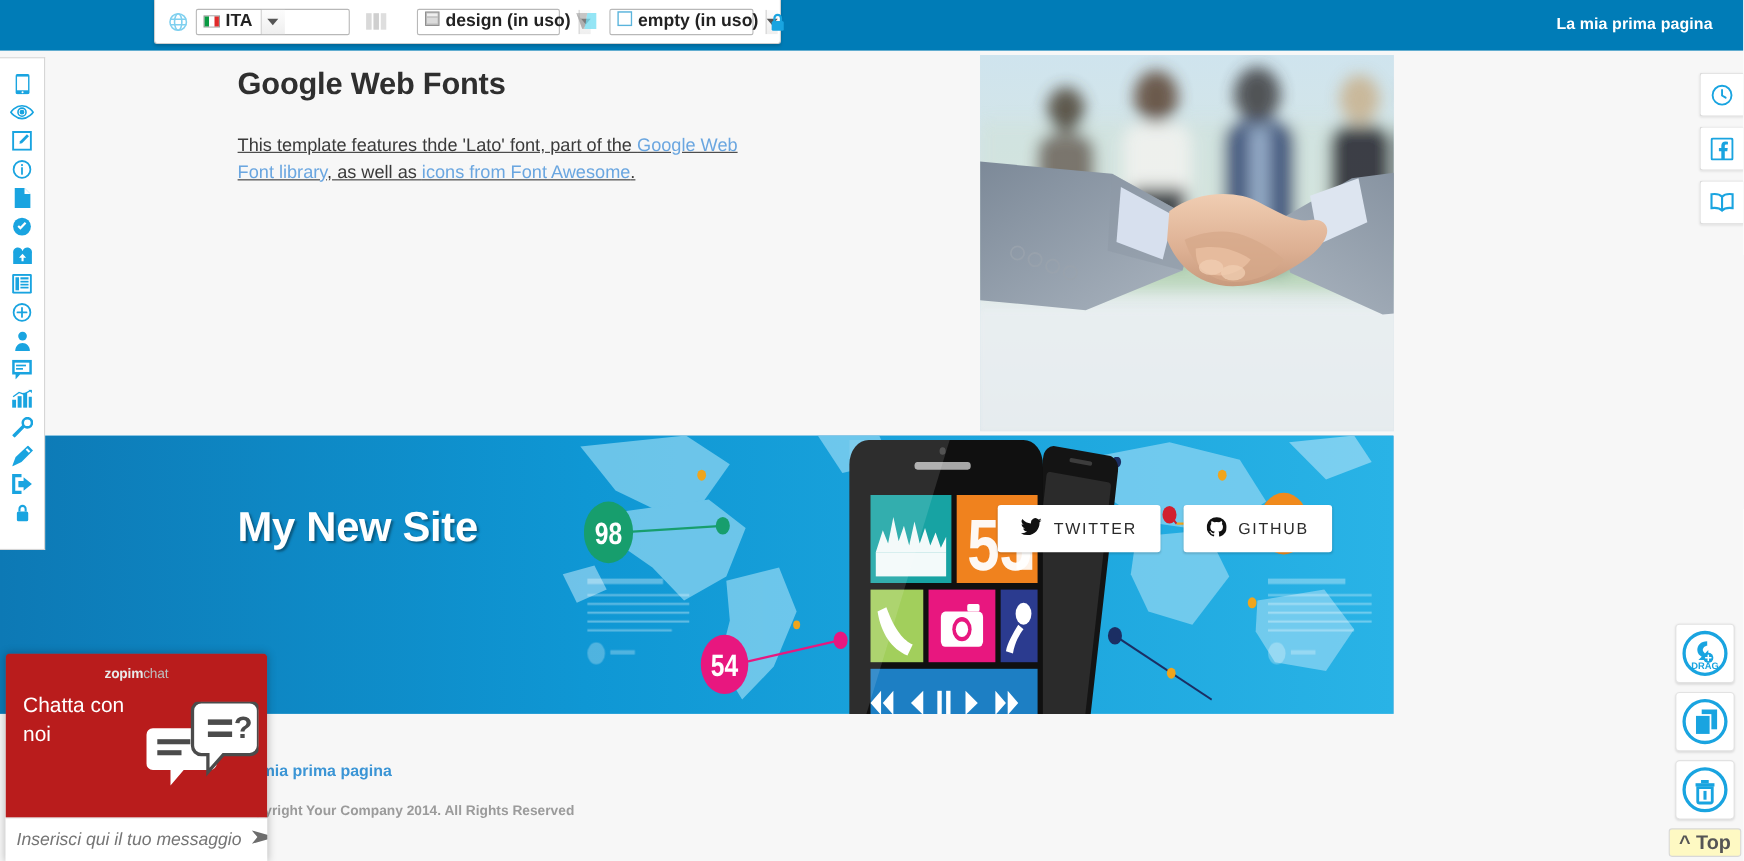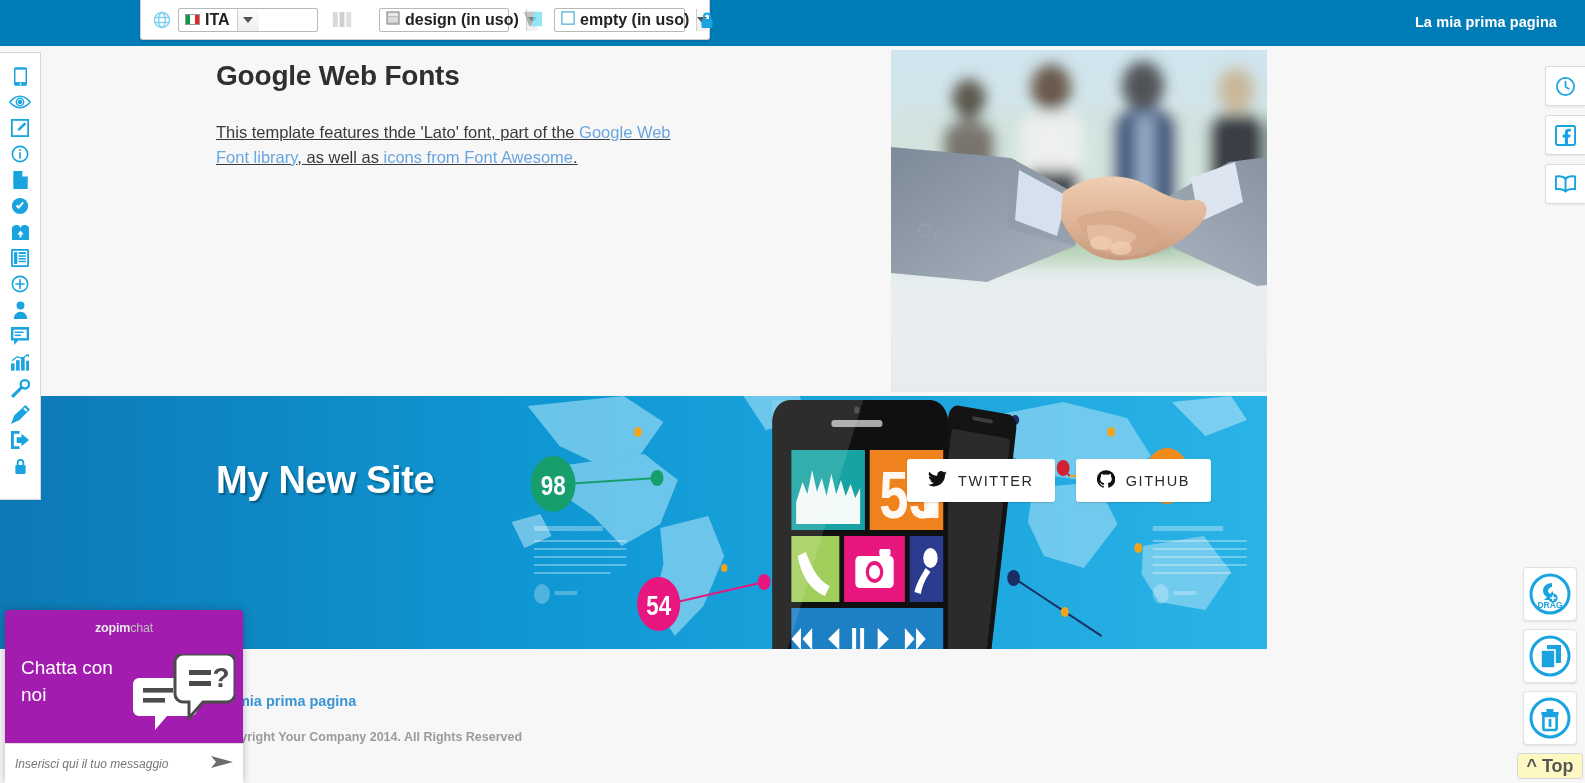--- a/index.html
+++ b/index.html
@@ -149,37 +149,37 @@
     position:absolute; left:216px; top:81px;
     font-size:12.5px; font-weight:bold; color:#9b9b9b;
   }
 
   
   .chat {
     position:absolute; left:5px; bottom:0; width:238px; z-index:70;
     border-radius:4px 4px 0 0; overflow:hidden;
     box-shadow:0 0 8px rgba(0,0,0,.25);
   }
-  .chat-body { background:#a21caf; height:133px; position:relative; }
+  .chat-body { background:#b91c1c; height:149px; position:relative; }
   .chat-logo {
     position:absolute; top:11px; left:0; right:0; text-align:center;
     font-size:12.5px; color:#e9e9e9; font-weight:bold; letter-spacing:-.2px;
   }
   .chat-logo .dim { color:#bdbdbd; font-weight:normal; }
   .chat-msg {
-    position:absolute; left:16px; top:44px; width:110px;
+    position:absolute; left:16px; top:34px; width:110px;
     font-size:19px; color:#ffffff; line-height:27px;
   }
   .chat-bubble { position:absolute; right:8px; top:44px; }
   .chat-input {
     background:#ffffff; height:40px; display:flex; align-items:center;
     padding:0 10px; border-top:1px solid #dcdcdc;
   }
   .chat-input input {
-    flex:1; border:none; outline:none; font-size:12px;
+    flex:1; border:none; outline:none; font-size:16px;
     font-style:italic; color:#8a8a8a; font-family:"Liberation Sans", sans-serif;
     background:transparent;
   }
   .send-ico { color:#6d6d6d; cursor:pointer; padding-left:6px;}
 </style>
 </head>
 <body>
 
 <div id="app">
 

